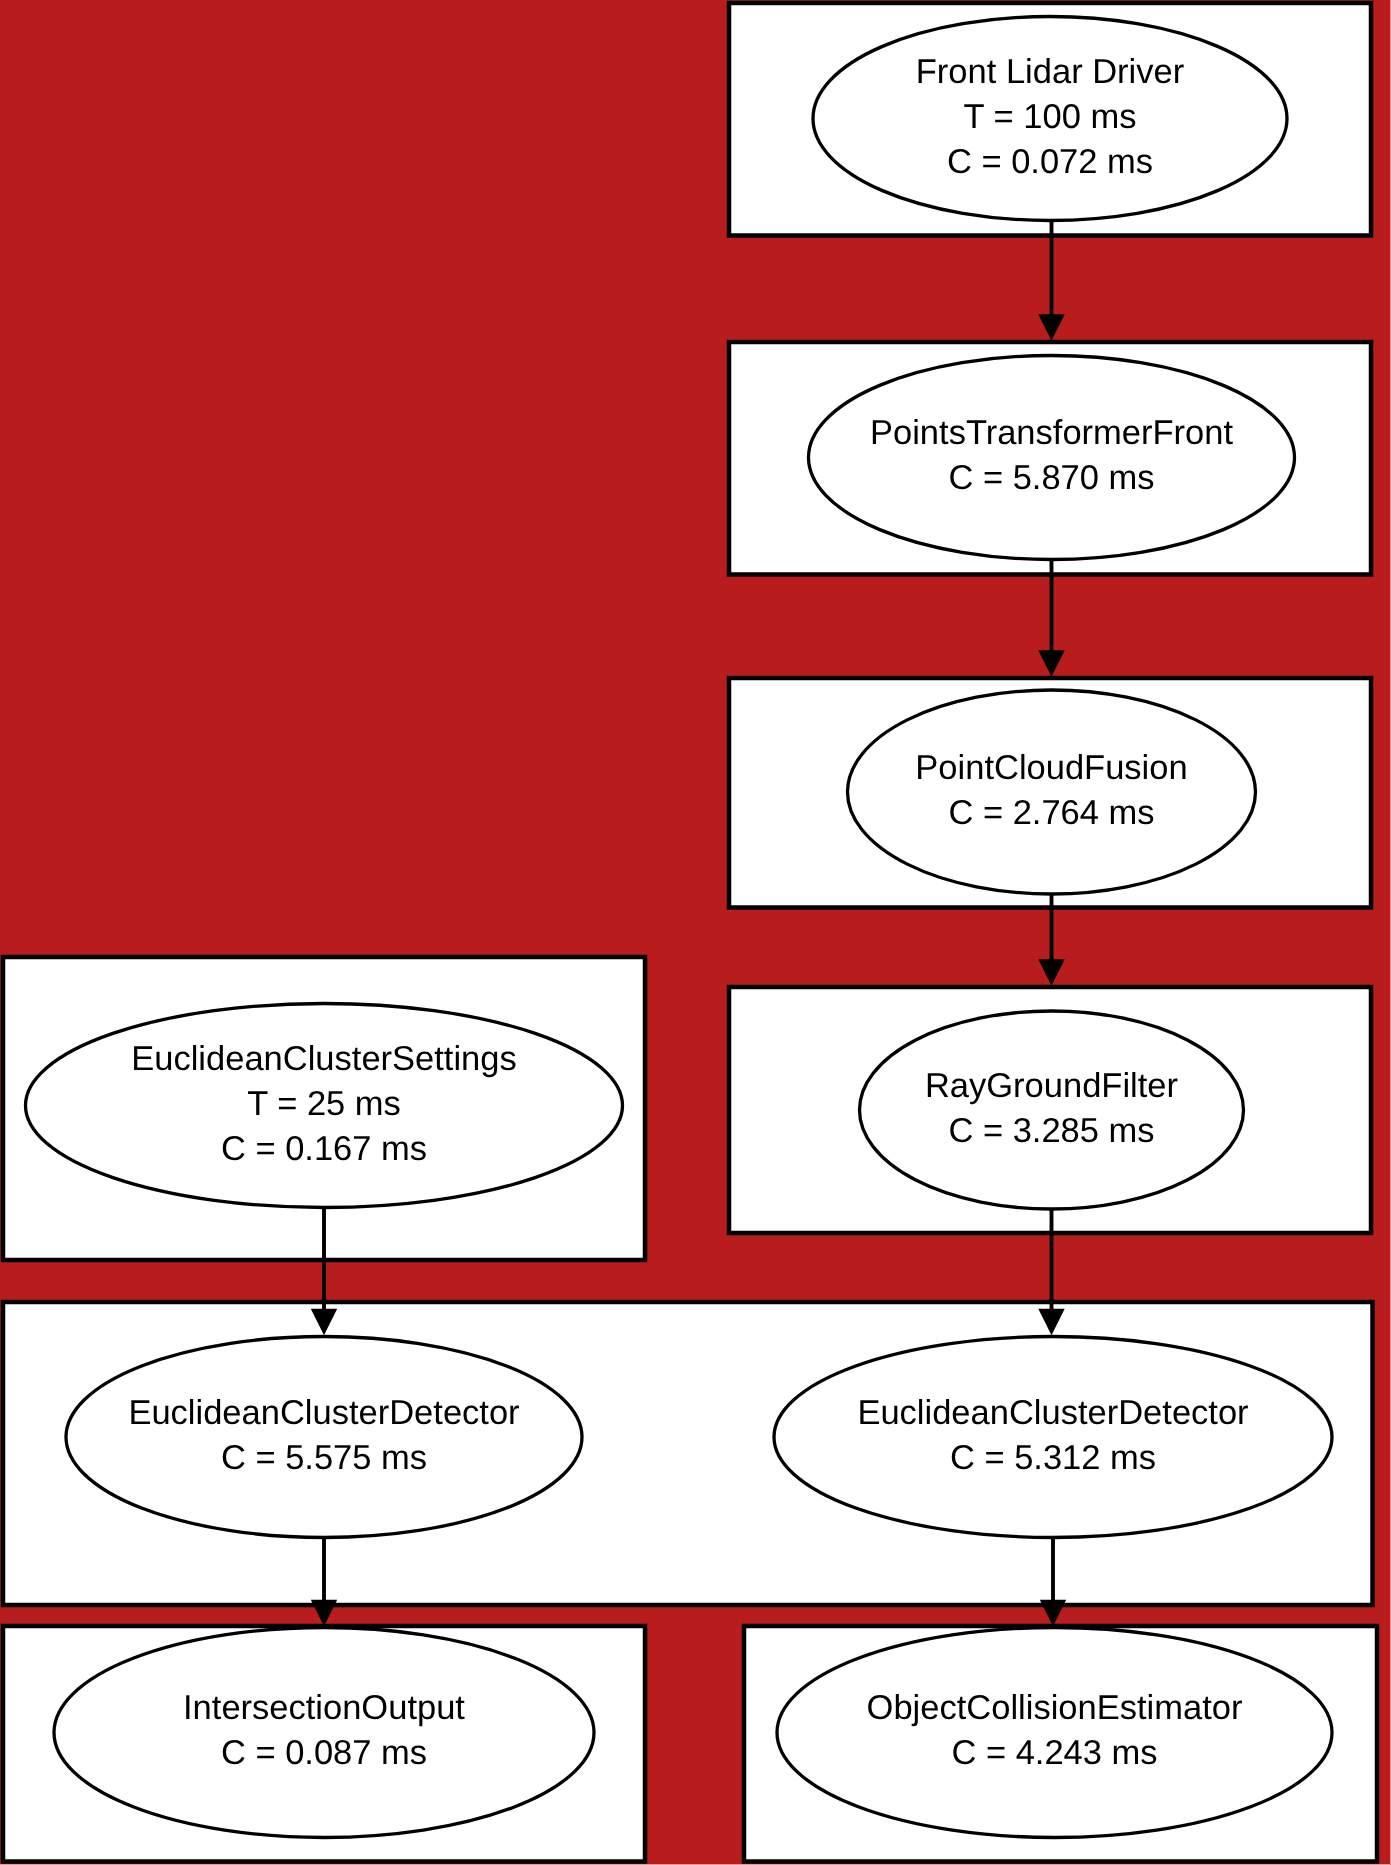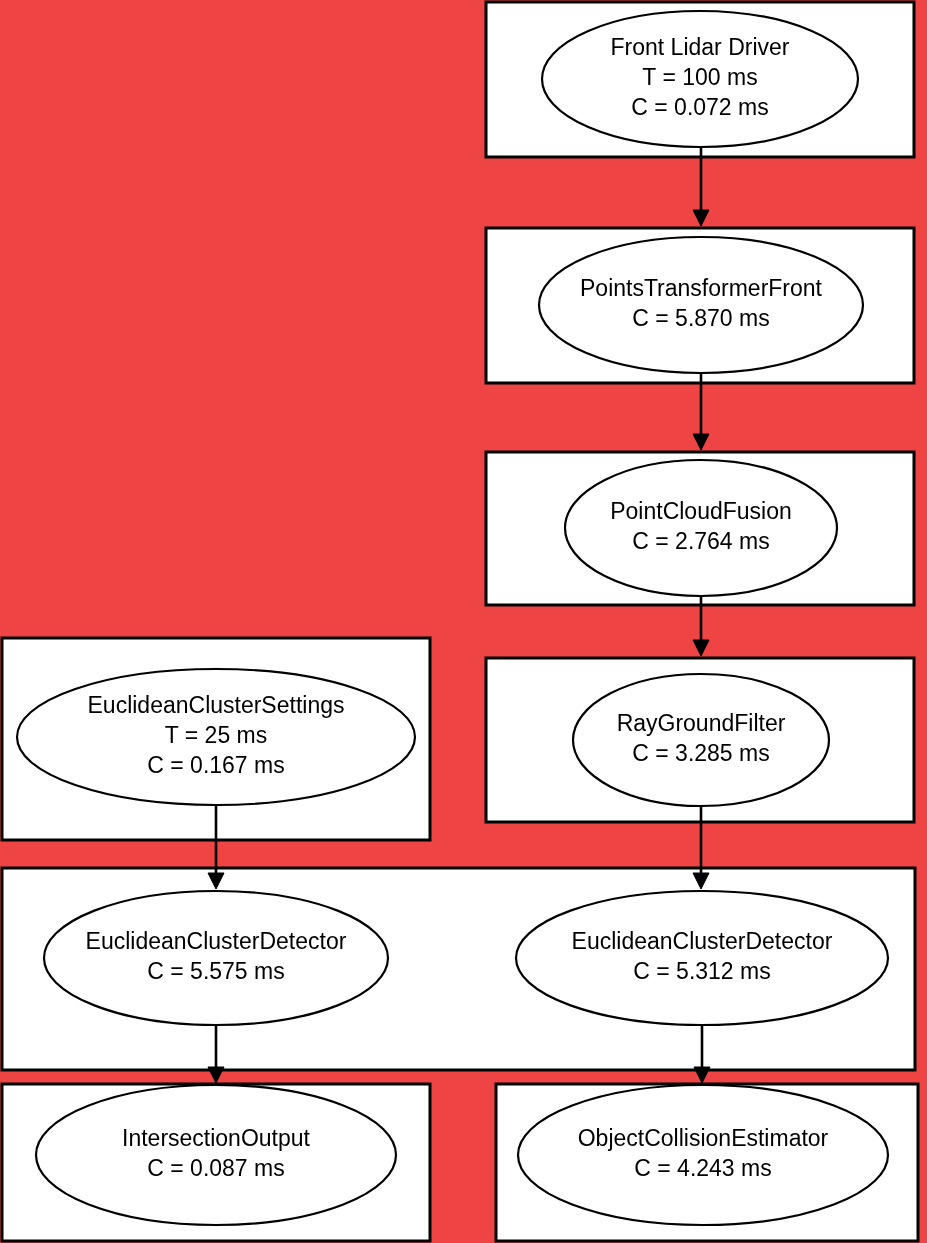--- a/index.html
+++ b/index.html
@@ -4,21 +4,21 @@
 <style>
   html, body {
     margin: 0;
     padding: 0;
     background: #ffffff;
   }
   #diagram-root {
     position: relative;
     width: 927px;
     height: 1243px;
-    background: #ef4444;
+    background: #b91c1c;
     font-family: "Liberation Sans", sans-serif;
   }
   svg#graph {
     display: block;
     width: 927px;
     height: 1243px;
   }
   .cluster-box {
     fill: #ffffff;
     stroke: #000000;

